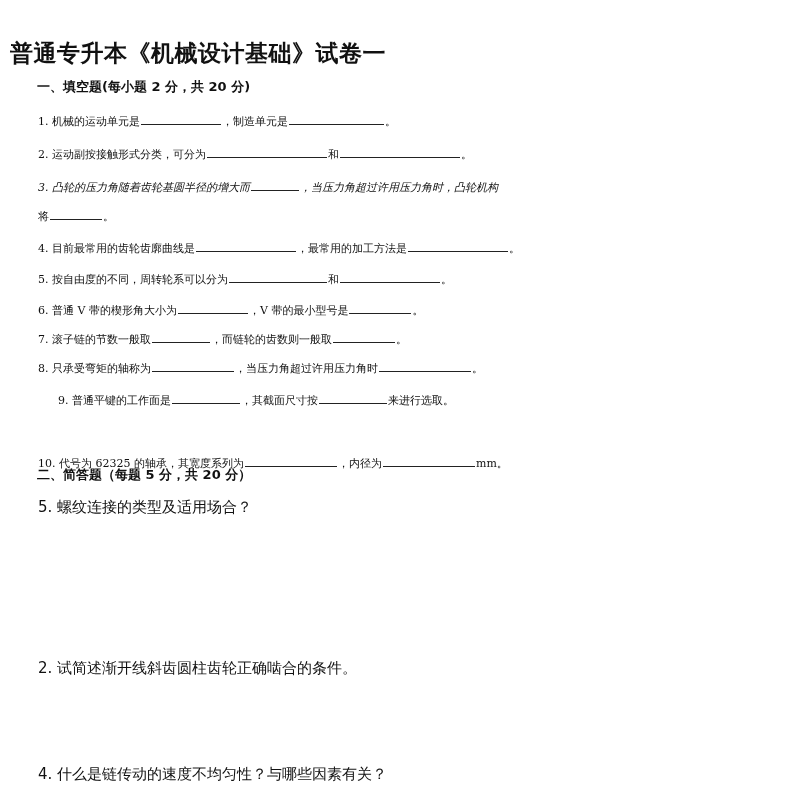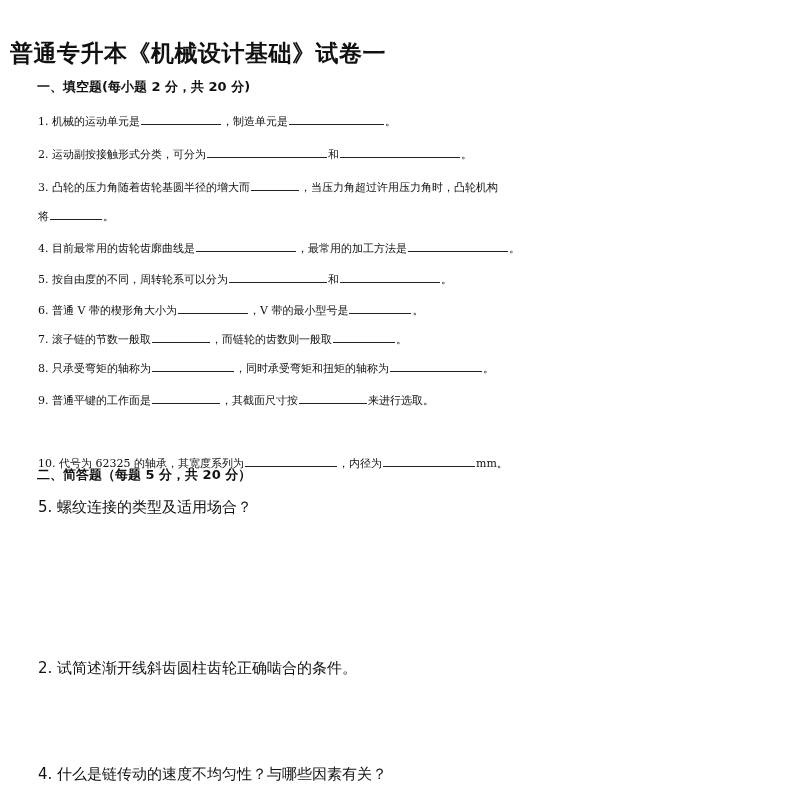--- a/index.html
+++ b/index.html
@@ -23,21 +23,21 @@
 <div class="section" style="top:78px;">一、填空题(每小题 2 分，共 20 分)</div>
 
 <div class="line" style="top:109px;">
   <span>1. 机械的运动单元是</span><span class="blank" style="width:80px"></span><span>，制造单元是</span><span class="blank" style="width:95px"></span><span>。</span>
 </div>
 
 <div class="line" style="top:142px;">
   <span>2. 运动副按接触形式分类，可分为</span><span class="blank" style="width:120px"></span><span>和</span><span class="blank" style="width:120px"></span><span>。</span>
 </div>
 
-<div class="line" style="top:175px;">
+<div class="line" style="top:175px;font-style:italic;">
   <span>3. 凸轮的压力角随着齿轮基圆半径的增大而</span><span class="blank" style="width:48px"></span><span>，当压力角超过许用压力角时，凸轮机构</span>
 </div>
 
 <div class="line" style="top:204px;">
   <span>将</span><span class="blank" style="width:52px"></span><span>。</span>
 </div>
 
 <div class="line" style="top:236px;">
   <span>4. 目前最常用的齿轮齿廓曲线是</span><span class="blank" style="width:100px"></span><span>，最常用的加工方法是</span><span class="blank" style="width:100px"></span><span>。</span>
 </div>
@@ -48,24 +48,24 @@
 
 <div class="line" style="top:298px;">
   <span>6. 普通 V 带的楔形角大小为</span><span class="blank" style="width:70px"></span><span>，V 带的最小型号是</span><span class="blank" style="width:62px"></span><span>。</span>
 </div>
 
 <div class="line" style="top:327px;">
   <span>7. 滚子链的节数一般取</span><span class="blank" style="width:58px"></span><span>，而链轮的齿数则一般取</span><span class="blank" style="width:62px"></span><span>。</span>
 </div>
 
 <div class="line" style="top:356px;">
-  <span>8. 只承受弯矩的轴称为</span><span class="blank" style="width:82px"></span><span>，同时承受弯矩和扭矩的轴称为</span><span class="blank" style="width:92px"></span><span>。</span>
+  <span>8. 只承受弯矩的轴称为</span><span class="blank" style="width:82px"></span><span>，当压力角超过许用压力角时</span><span class="blank" style="width:92px"></span><span>。</span>
 </div>
 
-<div class="line" style="top:388px;">
+<div class="line" style="top:388px;margin-left:20px;">
   <span>9. 普通平键的工作面是</span><span class="blank" style="width:68px"></span><span>，其截面尺寸按</span><span class="blank" style="width:68px"></span><span>来进行选取。</span>
 </div>
 
 <div class="line" style="top:419px;margin-top:32px;">
   <span>10.  代号为 62325 的轴承，其宽度系列为</span><span class="blank" style="width:92px"></span><span>，内径为</span><span class="blank" style="width:92px"></span><span>mm。</span>
 </div>
 
 <div class="section" style="top:466px;">二、简答题（每题 5 分，共 20 分）</div>
 
 <div class="q" style="top:498px;">5.  螺纹连接的类型及适用场合？</div>

